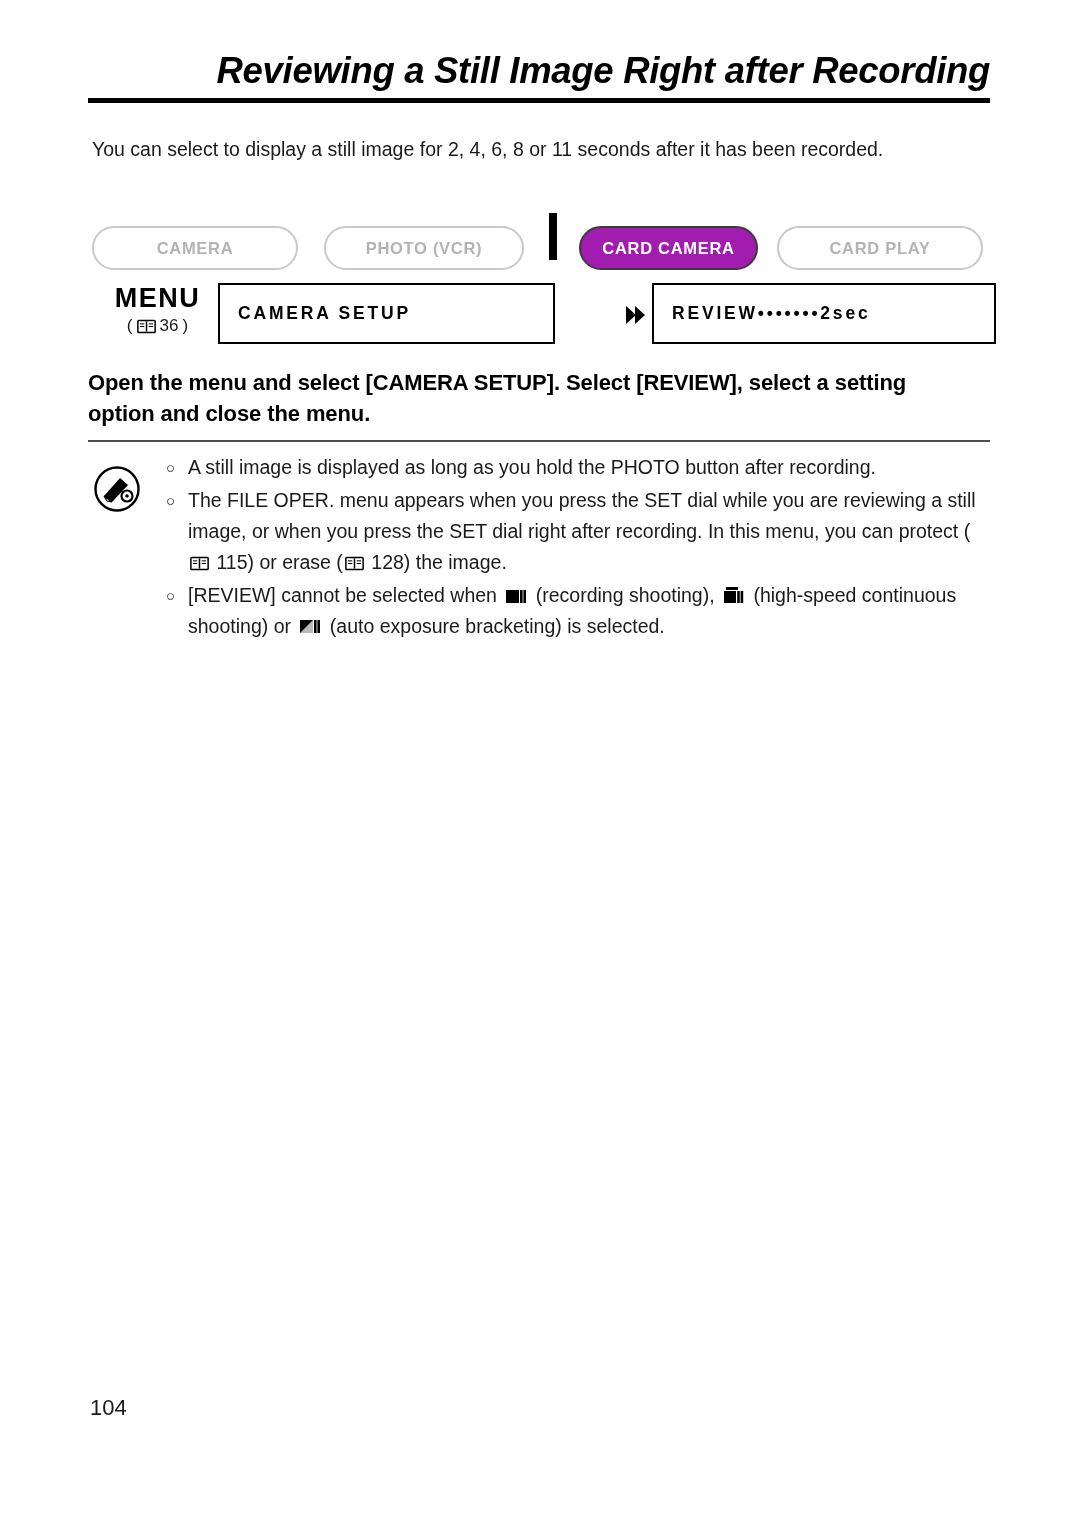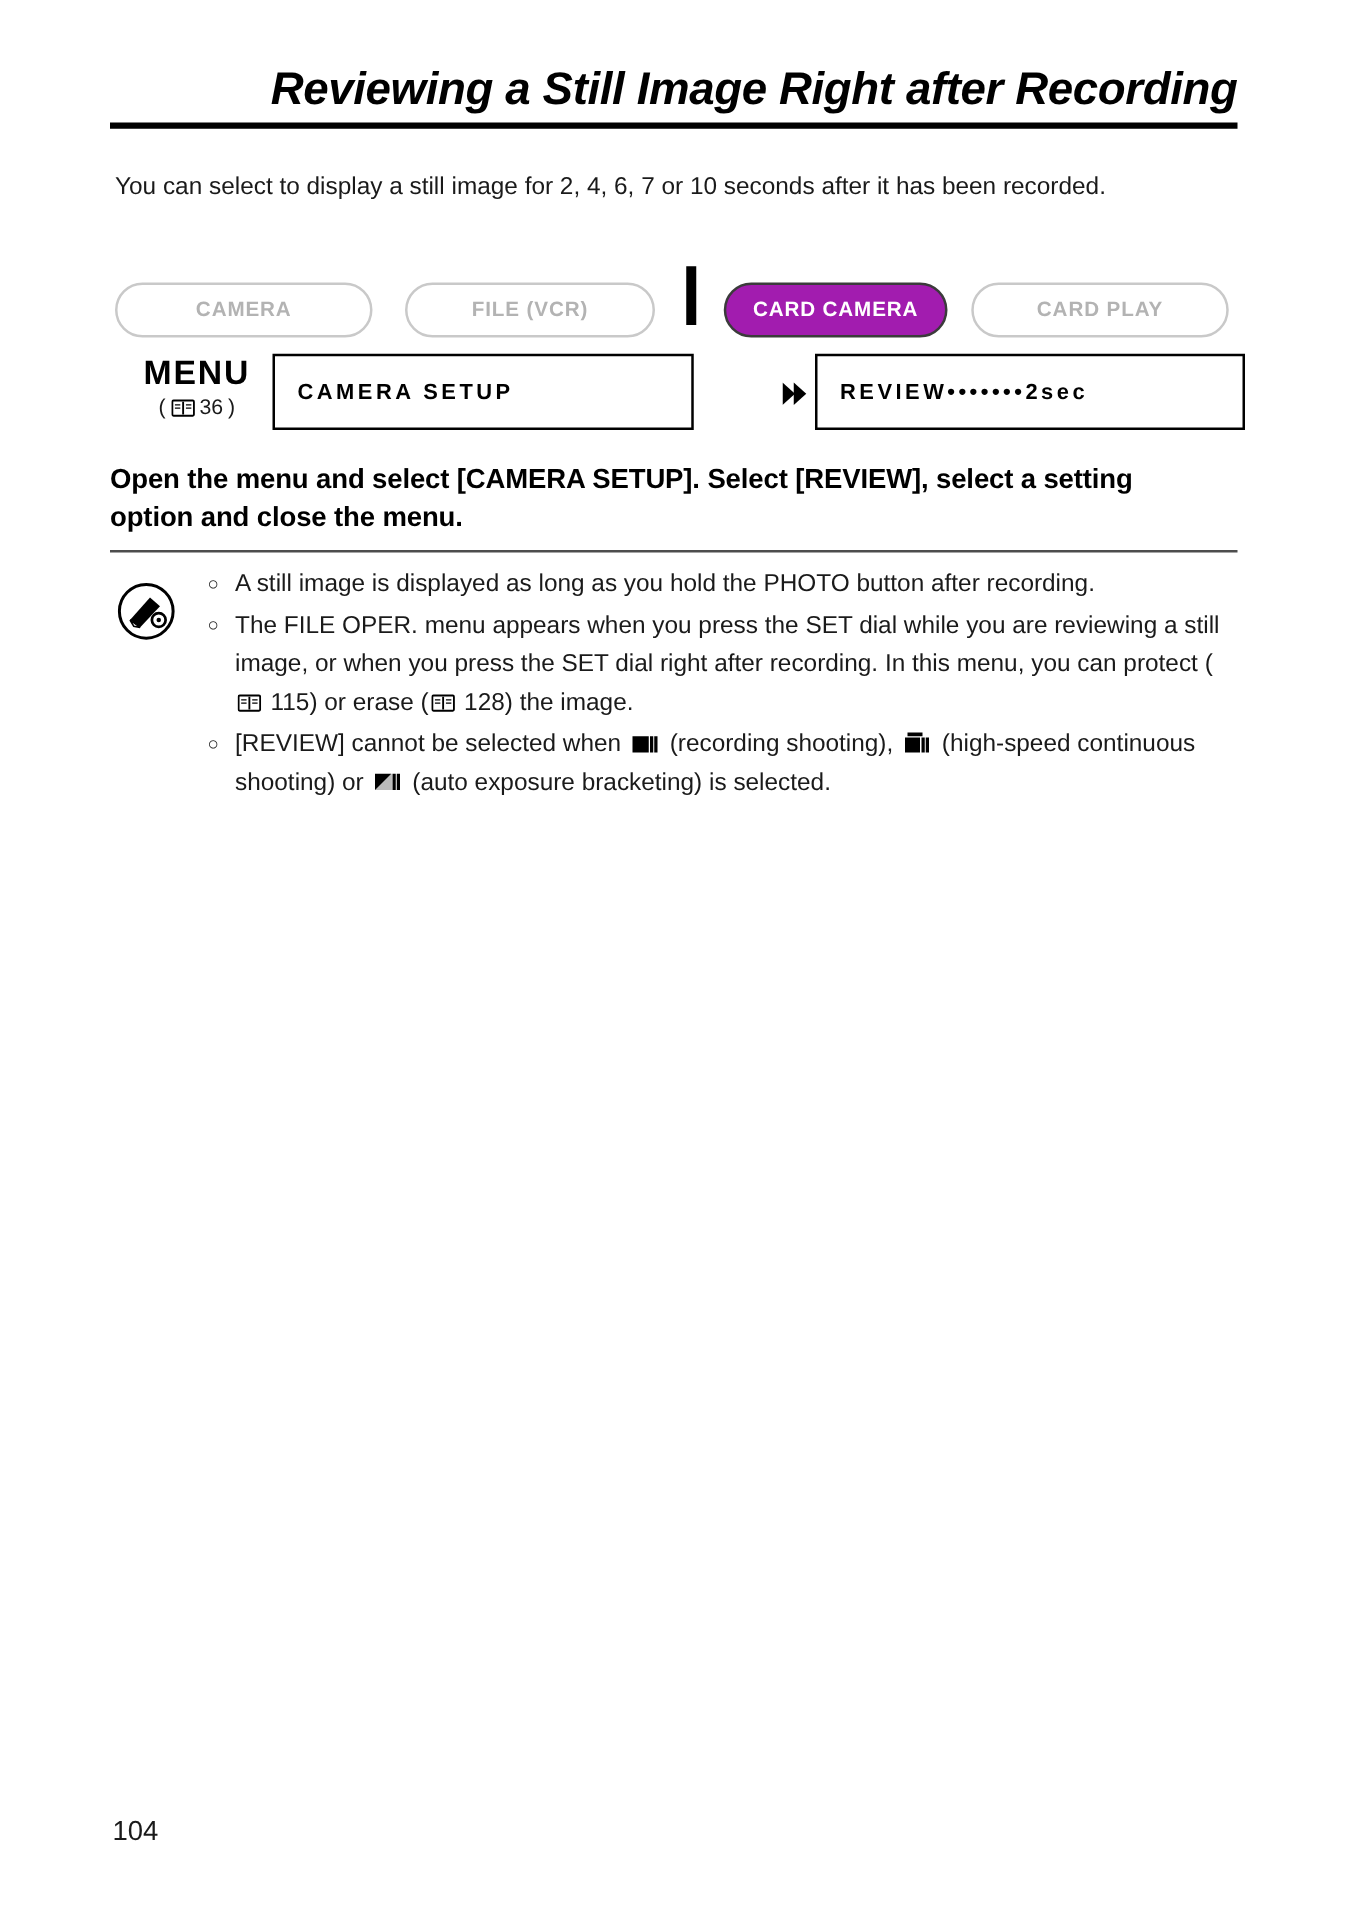--- a/index.html
+++ b/index.html
@@ -228,40 +228,40 @@
     width: 22px;
     height: 20px;
     vertical-align: -4px;
     margin: 0 3px;
   }
 
   
   .page-number {
     position: absolute;
     left: 90px;
-    top: 1452px;
+    top: 1395px;
     font-size: 22px;
     color: #1a1a1a;
   }
 </style>
 </head>
 <body>
 
 <div class="page">
 
   <div class="title-block">
     <div class="title">Reviewing a Still Image Right after Recording</div>
     <div class="title-rule"></div>
   </div>
 
-  <div class="intro">You can select to display a still image for 2, 4, 6, 7 or 10 seconds after it has been recorded.</div>
+  <div class="intro">You can select to display a still image for 2, 4, 6, 8 or 11 seconds after it has been recorded.</div>
 
   <div class="modes">
     <div class="mode-pill" id="mode-camera">CAMERA</div>
-    <div class="mode-pill" id="mode-playvcr">FILE (VCR)</div>
+    <div class="mode-pill" id="mode-playvcr">PHOTO (VCR)</div>
     <div class="mode-divider"></div>
     <div class="mode-pill active" id="mode-cardcamera">CARD CAMERA</div>
     <div class="mode-pill" id="mode-cardplay">CARD PLAY</div>
   </div>
 
   <div class="menu-row">
     <div class="menu-label">
       <div class="menu-word">MENU</div>
       <div class="menu-ref">
         <span>(</span>

